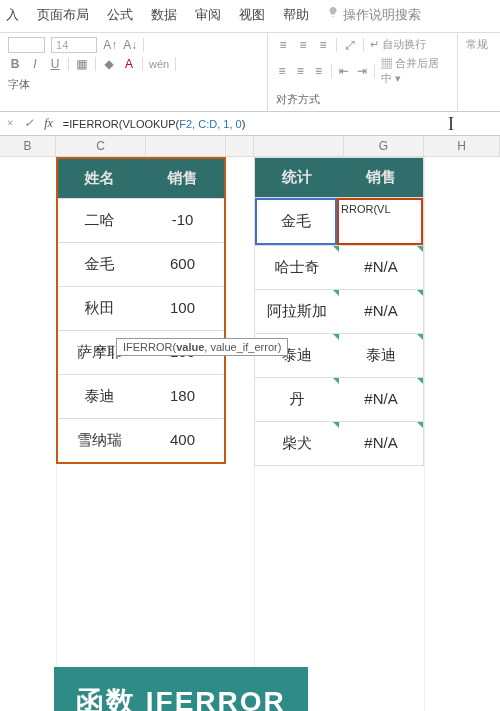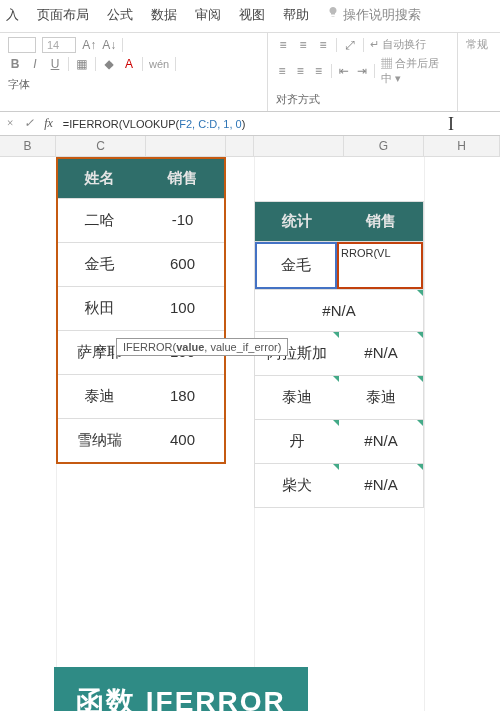--- a/index.html
+++ b/index.html
@@ -7,21 +7,21 @@
     
     .tabs { display: flex; gap: 18px; padding: 6px 0 8px 6px; border-bottom: 1px solid #ddd; font-size: 13px; color: #444; }
     .tabs span { cursor: pointer; }
     .search-hint { display: flex; align-items: flex-start; gap: 4px; color: #888; }
     .bulb { width: 12px; height: 12px; }
     
     .ribbon { display: flex; border-bottom: 1px solid #ccc; }
     .ribbon-group { border-right: 1px solid #ddd; padding: 4px 8px 2px 8px; }
     .ribbon-row { display: flex; align-items: center; gap: 6px; margin-bottom: 4px; color: #aaa; }
     .ribbon-label { font-size: 11px; color: #666; padding: 2px 0; }
-    .fontbox { border: 1px solid #ccc; padding: 1px 16px 1px 4px; font-size: 11px; background: #fff; min-width: 28px; text-align: left; }
+    .fontbox { border: 1px solid #ccc; padding: 1px 28px 1px 4px; font-size: 11px; background: #fff; min-width: 28px; text-align: left; }
     .sep { width: 1px; height: 14px; background: #ddd; }
     .ico { width: 14px; height: 14px; display: inline-flex; align-items: center; justify-content: center; font-size: 12px; color: #888; }
     .btn-txt { font-size: 11px; color: #999; }
     
     .formula-bar { display: flex; align-items: center; border-bottom: 1px solid #ccc; padding: 4px 6px; gap: 10px; font-size: 12px; }
     .fb-btn { color: #888; cursor: pointer; font-style: italic; font-family: serif; }
     .fb-fx { font-style: italic; font-family: serif; color: #555; }
     .fb-input { flex: 1; font-size: 11px; color: #333; position: relative; }
     .fb-input .kw { color: #2e75b6; }
     .cursor-i { position: absolute; font-family: serif; font-size: 18px; color: #333; right: 40px; top: -4px; }
@@ -36,21 +36,21 @@
     .chC { width: 90px; }
     .chD { width: 80px; }
     .chFill { width: 28px; }
     .chF { width: 90px; }
     .chG { width: 80px; }
     .chH { width: 76px; }
     
     .sheet { position: relative; height: 560px; }
     
     .table1 { position: absolute; left: 56px; top: 0; width: 170px; border: 2px solid #c55a11; }
-    .table2 { position: absolute; left: 254px; top: 0; width: 170px; border: 1px solid #ddd; margin-top: 44px; }
+    .table2 { position: absolute; left: 254px; top: 0; width: 170px; border: 1px solid #ddd; }
     .th-row { display: flex; background: #2f6e6a; color: #e5e5e5; }
     .th-row > div { flex: 1; text-align: center; padding: 10px 0; font-size: 15px; font-weight: bold; }
     .td-row { display: flex; border-top: 1px solid #ddd; }
     .td-row > div { flex: 1; text-align: center; padding: 12px 0; font-size: 15px; color: #333; }
     .table2 .td-row > div { position: relative; }
     .err { color: #d9534f; }
     .mark { position: absolute; top: 0; right: 0; width: 0; height: 0; border-left: 6px solid transparent; border-top: 6px solid #4a8; }
     
     .editing-cell { border: 2px solid #c2410c; background: #fff; padding: 3px 2px !important; font-size: 11px !important; text-align: left !important; white-space: nowrap; overflow: visible; }
     .stat-active { border: 2px solid #4472c4; }
@@ -204,20 +204,21 @@
       <div class="th-row">
         <div>统计</div>
         <div>销售</div>
       </div>
       <div id="t2body">
           <div class="td-row">
             <div class="stat-active">金毛</div>
             <div class="editing-cell">RROR(VL</div>
           </div>
           <div class="td-row">
+            <div class="">哈士奇<span class="mark"></span></div>
             <div class="err">#N/A<span class="mark"></span></div>
           </div>
           <div class="td-row">
             <div class="">阿拉斯加<span class="mark"></span></div>
             <div class="err">#N/A<span class="mark"></span></div>
           </div>
           <div class="td-row">
             <div class="">泰迪<span class="mark"></span></div>
             <div class="">泰迪<span class="mark"></span></div>
           </div>

